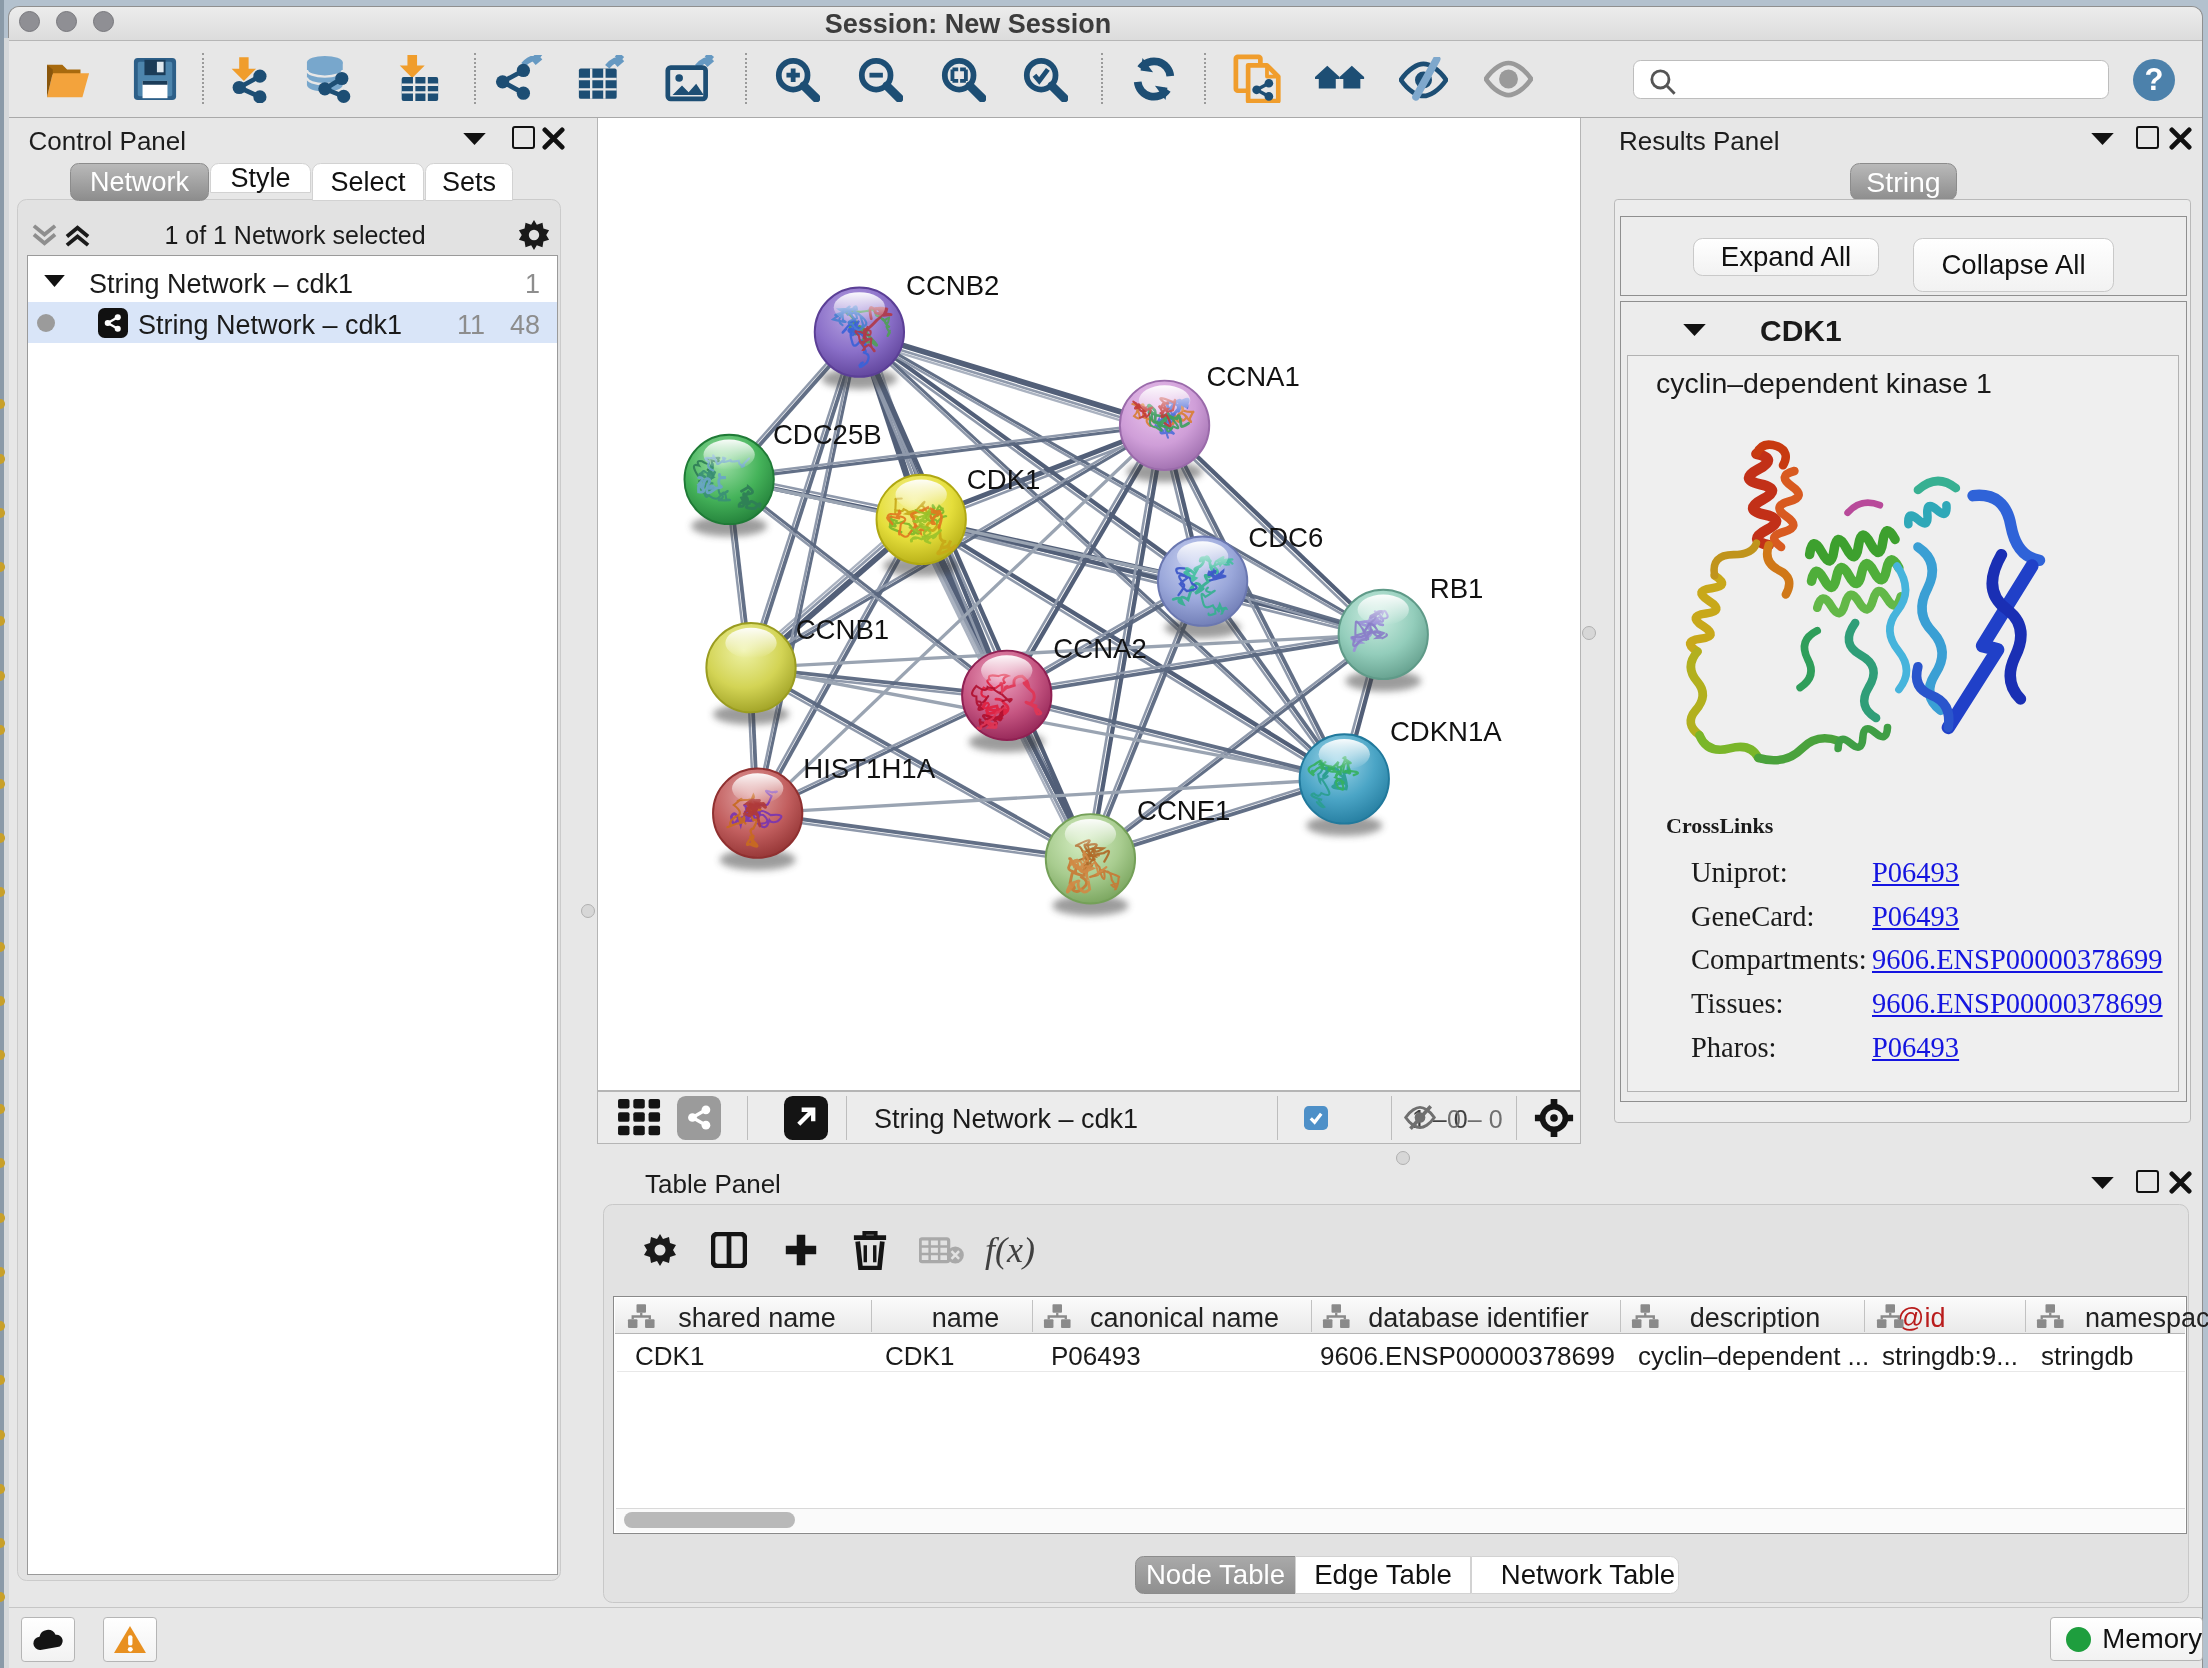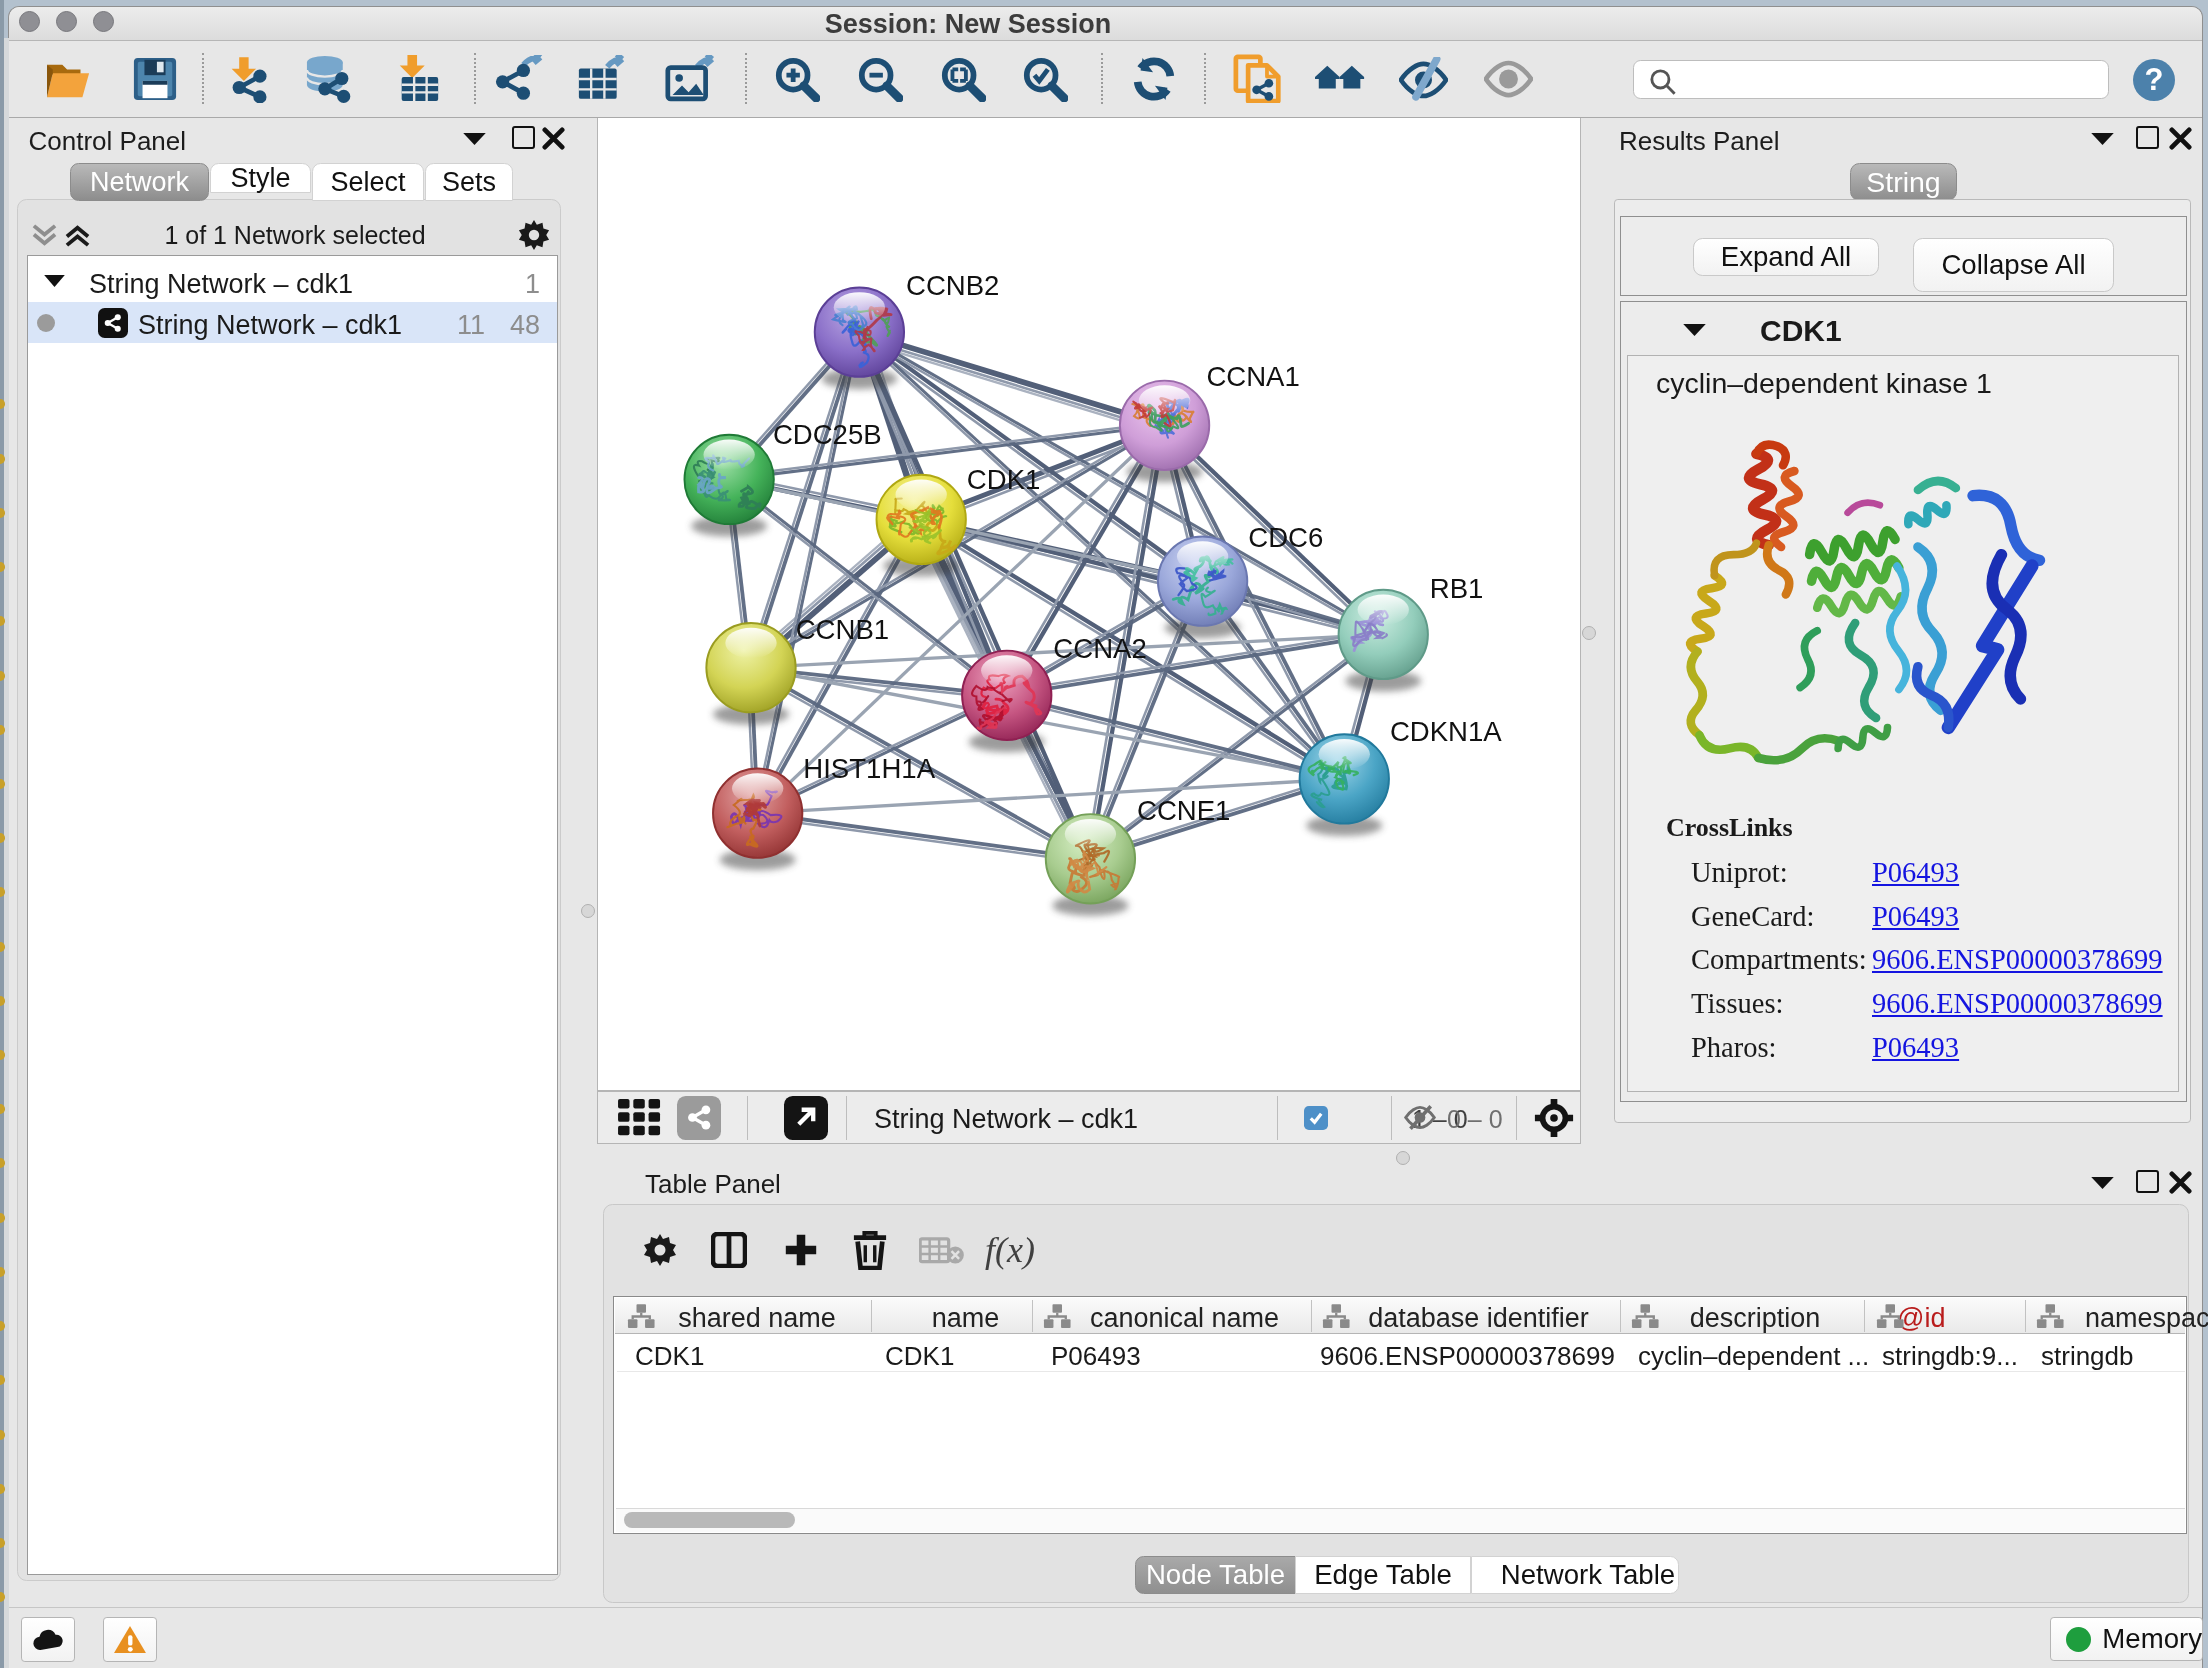--- a/index.html
+++ b/index.html
@@ -578,21 +578,21 @@
     <path d="M262 120 q24 16 10 44 q-14 26 6 46 q18 20 2 44 q-14 22 6 38" fill="none" stroke="#3a9fd4" stroke-width="10" stroke-linecap="round"></path>
     <path d="M240 140 q18 26 0 48 q-16 20 2 42 q16 20 0 40" fill="none" stroke="#46b4dc" stroke-width="8" stroke-linecap="round"></path>
     <path d="M320 66 q34 -4 40 32 q6 32 30 36" fill="none" stroke="#2f63d8" stroke-width="12" stroke-linecap="round"></path>
     <path d="M382 140 l-52 84 16 4 -52 82" fill="none" stroke="#2040c8" stroke-width="14" stroke-linecap="round" stroke-linejoin="round"></path>
     <path d="M350 128 q-22 38 6 58 q24 18 8 50 q-12 26 6 44" fill="none" stroke="#1a2fb4" stroke-width="12" stroke-linecap="round"></path>
     <path d="M294 310 q4 -26 -18 -34 q-20 -8 -14 -30" fill="none" stroke="#2a55cc" stroke-width="10" stroke-linecap="round"></path>
     <path d="M262 60 q20 -18 40 -2" fill="none" stroke="#37b092" stroke-width="9" stroke-linecap="round"></path>
     <path d="M188 84 q14 -16 34 -8" fill="none" stroke="#b84a9a" stroke-width="7" stroke-linecap="round"></path>
   </svg>
 
-<div class="abs serif" style="left:1666px;top:813px;font-size:26px;font-weight:700;">CrossLinks</div>
+<div class="abs serif" style="left:1666px;top:813px;font-size:22px;font-weight:700;">CrossLinks</div>
 <div class="abs serif" style="left:1691px;top:857px;">Uniprot:</div>
 <div class="abs serif link" style="left:1872px;top:857px;">P06493</div>
 <div class="abs serif" style="left:1691px;top:901px;">GeneCard:</div>
 <div class="abs serif link" style="left:1872px;top:901px;">P06493</div>
 <div class="abs serif" style="left:1691px;top:944px;">Compartments:</div>
 <div class="abs serif link" style="left:1872px;top:944px;">9606.ENSP00000378699</div>
 <div class="abs serif" style="left:1691px;top:988px;">Tissues:</div>
 <div class="abs serif link" style="left:1872px;top:988px;">9606.ENSP00000378699</div>
 <div class="abs serif" style="left:1691px;top:1032px;">Pharos:</div>
 <div class="abs serif link" style="left:1872px;top:1032px;">P06493</div>

